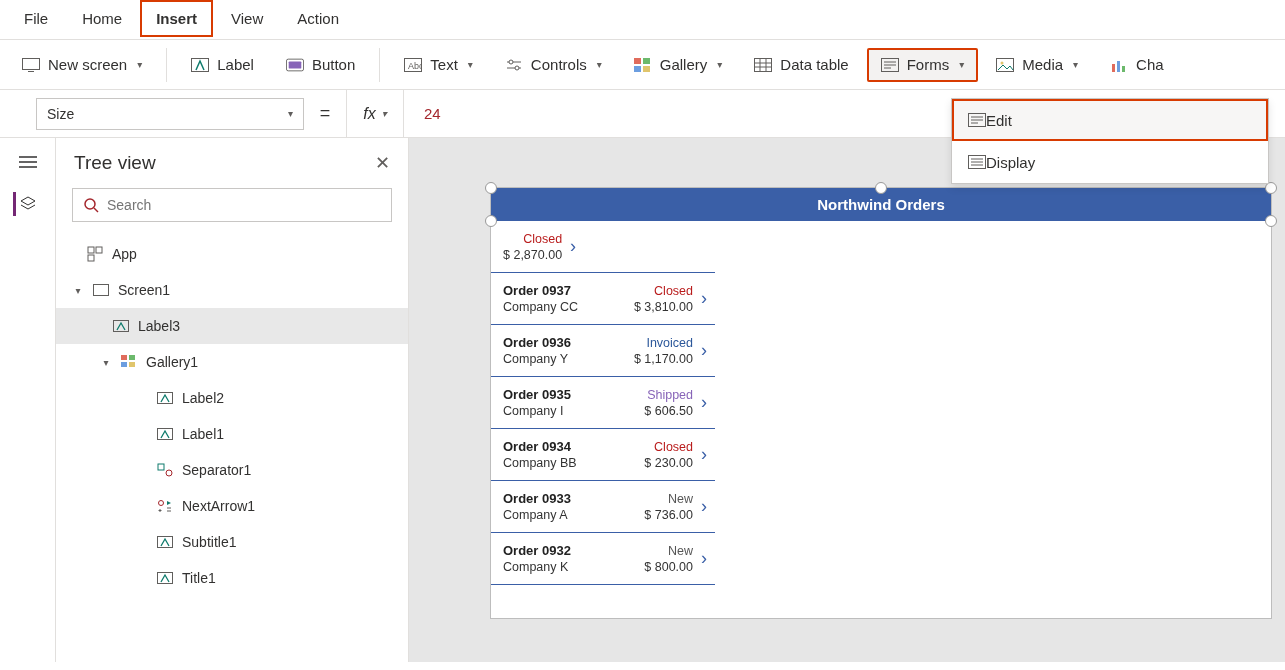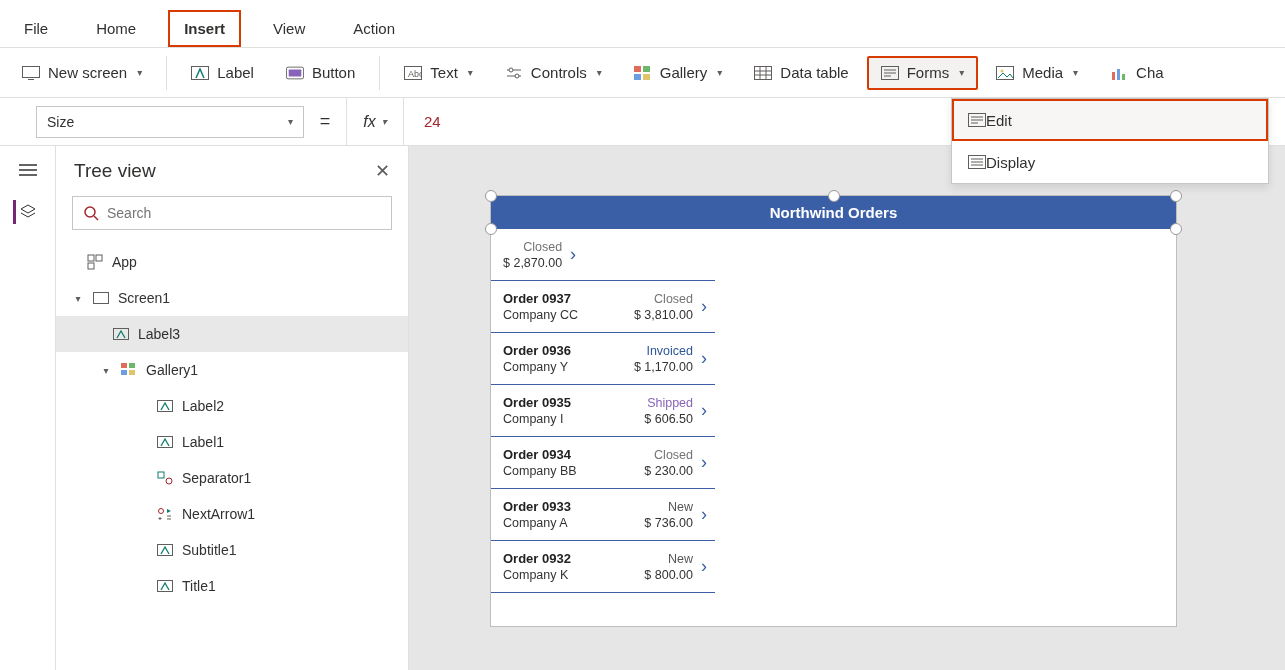--- a/index.html
+++ b/index.html
@@ -1,19 +1,19 @@
 <!DOCTYPE html>
 <html><head>
 <meta charset="utf-8">
 <style>
   * { box-sizing: border-box; margin: 0; padding: 0; }
   body { font-family: "Segoe UI", Arial, sans-serif; font-size: 14px; color: #323130; background: #fff; overflow: hidden; width:1285px; height:670px; }
 
   
-  .menubar { display:flex; align-items:flex-end; height:48px; padding:0 8px; border-bottom:1px solid #e1dfdd; gap:16px; }
+  .menubar { display:flex; align-items:flex-start; height:40px; padding:0 8px; border-bottom:1px solid #e1dfdd; gap:2px; }
   .menubar-item { padding:8px 14px; font-size:15px; cursor:pointer; border:2px solid transparent; }
   .menubar-item.active { font-weight:700; border-bottom: 3px solid #742774; }
   .menubar-item.highlighted { border:2px solid #d83b01; }
 
   
   .ribbon { display:flex; align-items:center; height:50px; padding:0 8px; border-bottom:1px solid #e1dfdd; gap:4px; overflow:hidden; white-space:nowrap;}
   .ribbon-item { display:flex; align-items:center; gap:8px; padding:6px 12px; font-size:15px; color:#323130; cursor:pointer; border:2px solid transparent; border-radius:2px;}
   .ribbon-item.highlighted { border:2px solid #d83b01; background:#f3f2f1; }
   .ribbon-sep { width:1px; height:34px; background:#e1dfdd; margin:0 6px; }
   .icon { display:inline-flex; width:18px; height:18px; align-items:center; justify-content:center; color:#605e5c; }
@@ -43,35 +43,35 @@
   .tree-row { display:flex; align-items:center; height:36px; padding-left:16px; gap:8px; cursor:pointer; font-size:14px; }
   .tree-row.selected { background:#e8e8e8; }
   .tree-row .caret { width:12px; font-size:10px; color:#605e5c; text-align:center;}
   .indent-1 { padding-left:30px; }
   .indent-2 { padding-left:56px; }
   .indent-4 { padding-left:100px; }
   .tree-icon { width:18px; height:18px; display:inline-flex; align-items:center; justify-content:center;}
 
   
   .canvas { flex:1; background:#e6e6e6; position:relative; }
-  .app-frame { position:absolute; left:82px; top:50px; width:685px; height:430px; background:#fff; box-shadow:0 0 0 1px #bdbdbd; }
+  .app-frame { position:absolute; left:82px; top:50px; width:780px; height:430px; background:#fff; box-shadow:0 0 0 1px #bdbdbd; }
   .title-banner { height:33px; background:#3a5fa7; color:#fff; display:flex; align-items:center; justify-content:center; font-weight:700; font-size:15px; position:relative;}
   .sel-handle { position:absolute; width:12px; height:12px; background:#fff; border:1px solid #999; border-radius:50%; }
   .gallery { position:absolute; top:33px; left:0; width:224px; height:calc(100% - 33px); overflow:hidden; border-right:0px; }
   .glist { overflow-y:auto; height:100%; }
   .gitem { border-bottom:1px solid #3a5fa7; padding:6px 8px 6px 12px; display:flex; align-items:center; position:relative; height:52px;}
   .gitem:first-child { border-top:none;}
   .gitem-left { flex:1; }
   .gitem-title { font-weight:700; font-size:13px; color:#222; display:flex; align-items:center; gap:2px;}
   .gitem-sub { font-size:12.5px; color:#333; margin-top:2px; }
   .gitem-right { text-align:right; }
   .gitem-status { font-size:12.5px; }
   .gitem-amount { font-size:12.5px; color:#333; margin-top:2px; }
   .gitem-arrow { color:#3a5fa7; font-size:18px; margin-left:8px; font-weight:300;}
-  .st-closed { color:#737373; }
+  .st-closed { color:#b91c1c; }
   .st-invoiced { color:#2b579a; }
   .st-shipped { color:#8764b8; }
   .st-new { color:#555; }
   .glist::-webkit-scrollbar { width:10px; }
   .glist::-webkit-scrollbar-thumb { background:#c8c6c4; }
   .glist::-webkit-scrollbar-track { background:#f3f2f1; }
 
   
   .forms-dd { position:absolute; left:951px; top:98px; width:318px; background:#fff; border:1px solid #c8c6c4; box-shadow:0 4px 8px rgba(0,0,0,.1); z-index:10; }
   .forms-dd-item { display:flex; align-items:center; padding:10px 14px; font-size:15px; cursor:pointer; border:2px solid transparent;}

